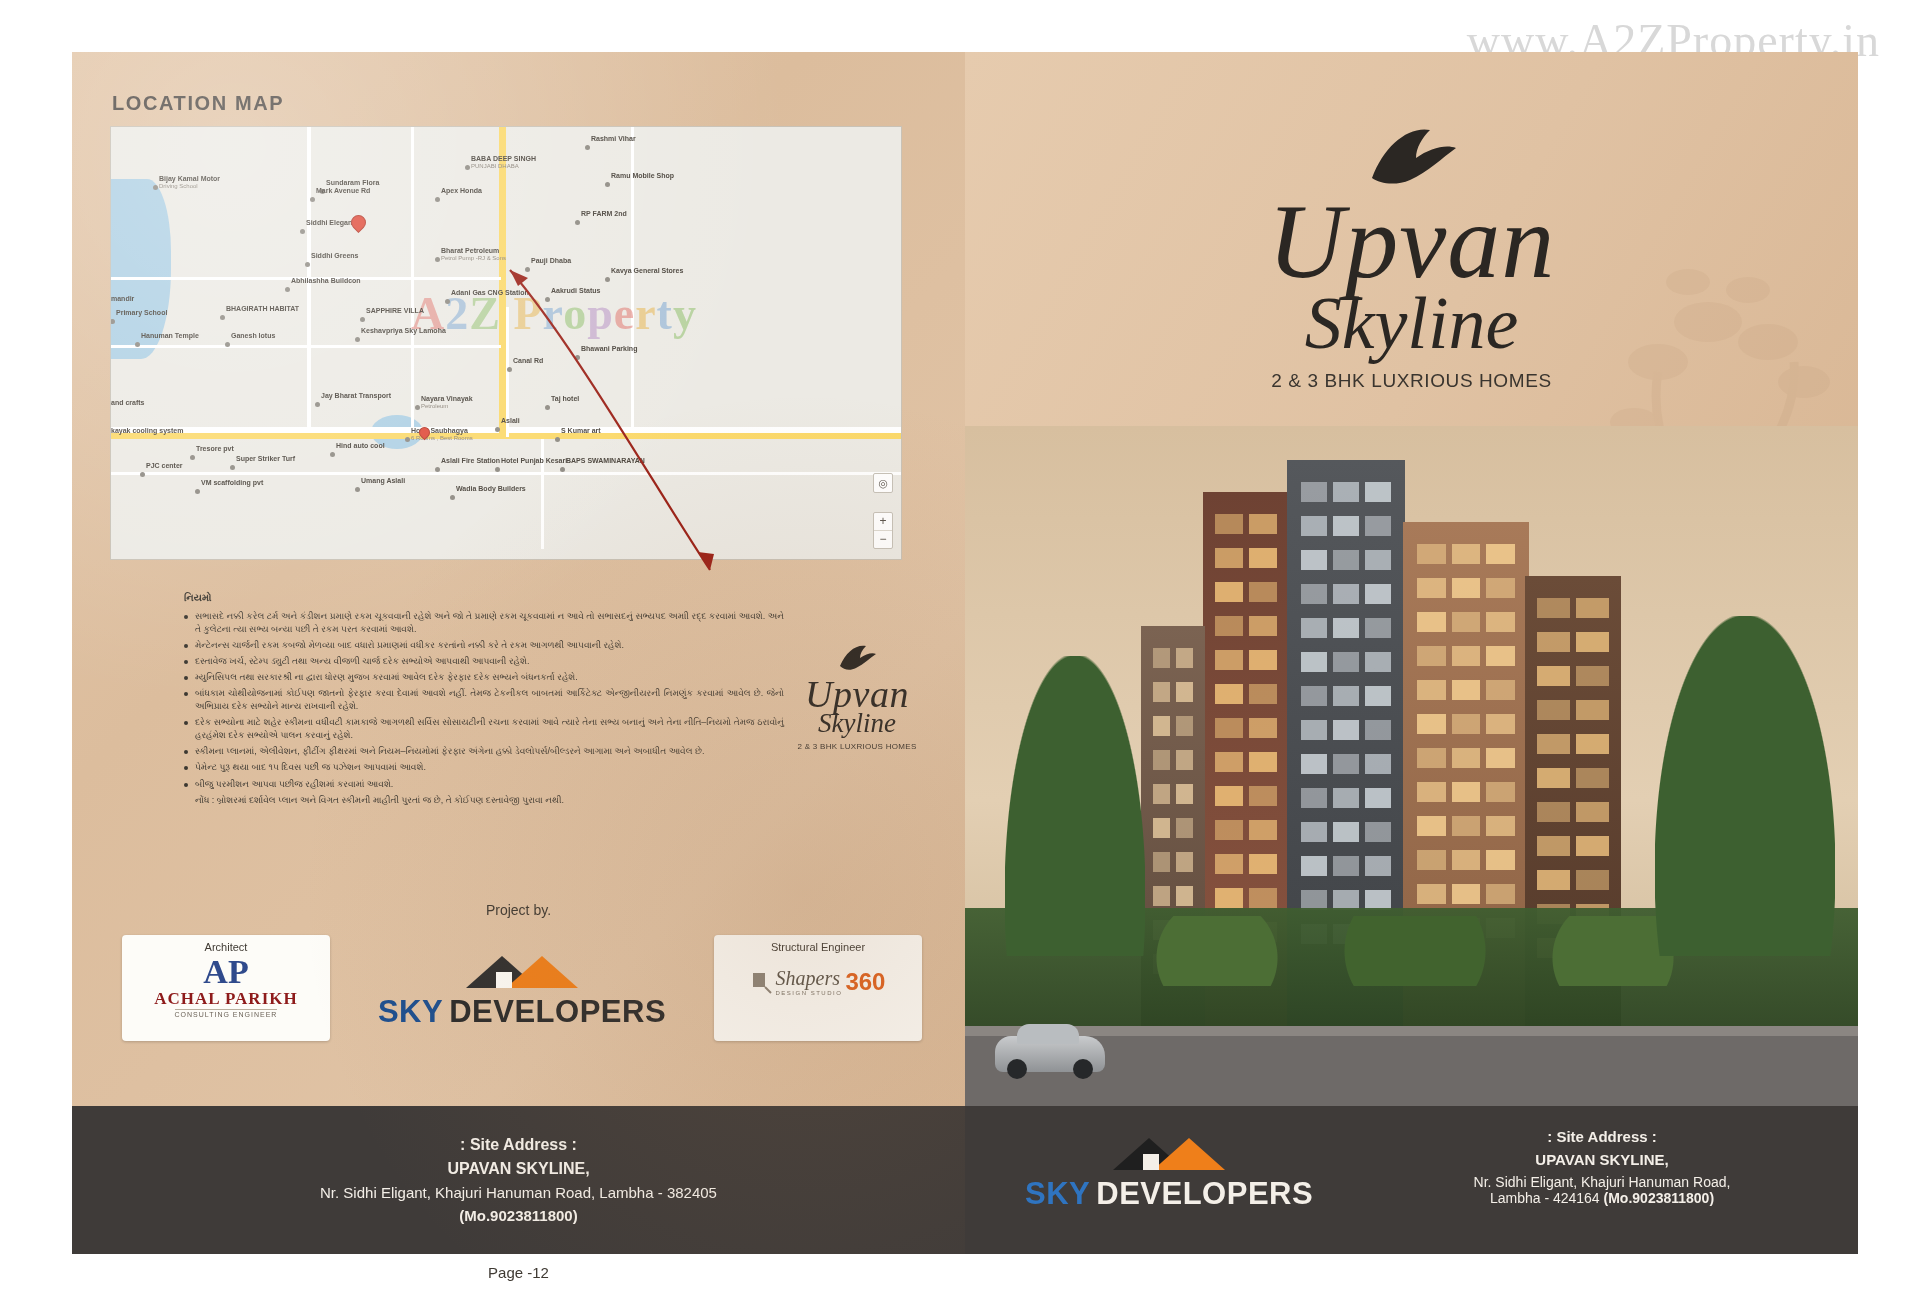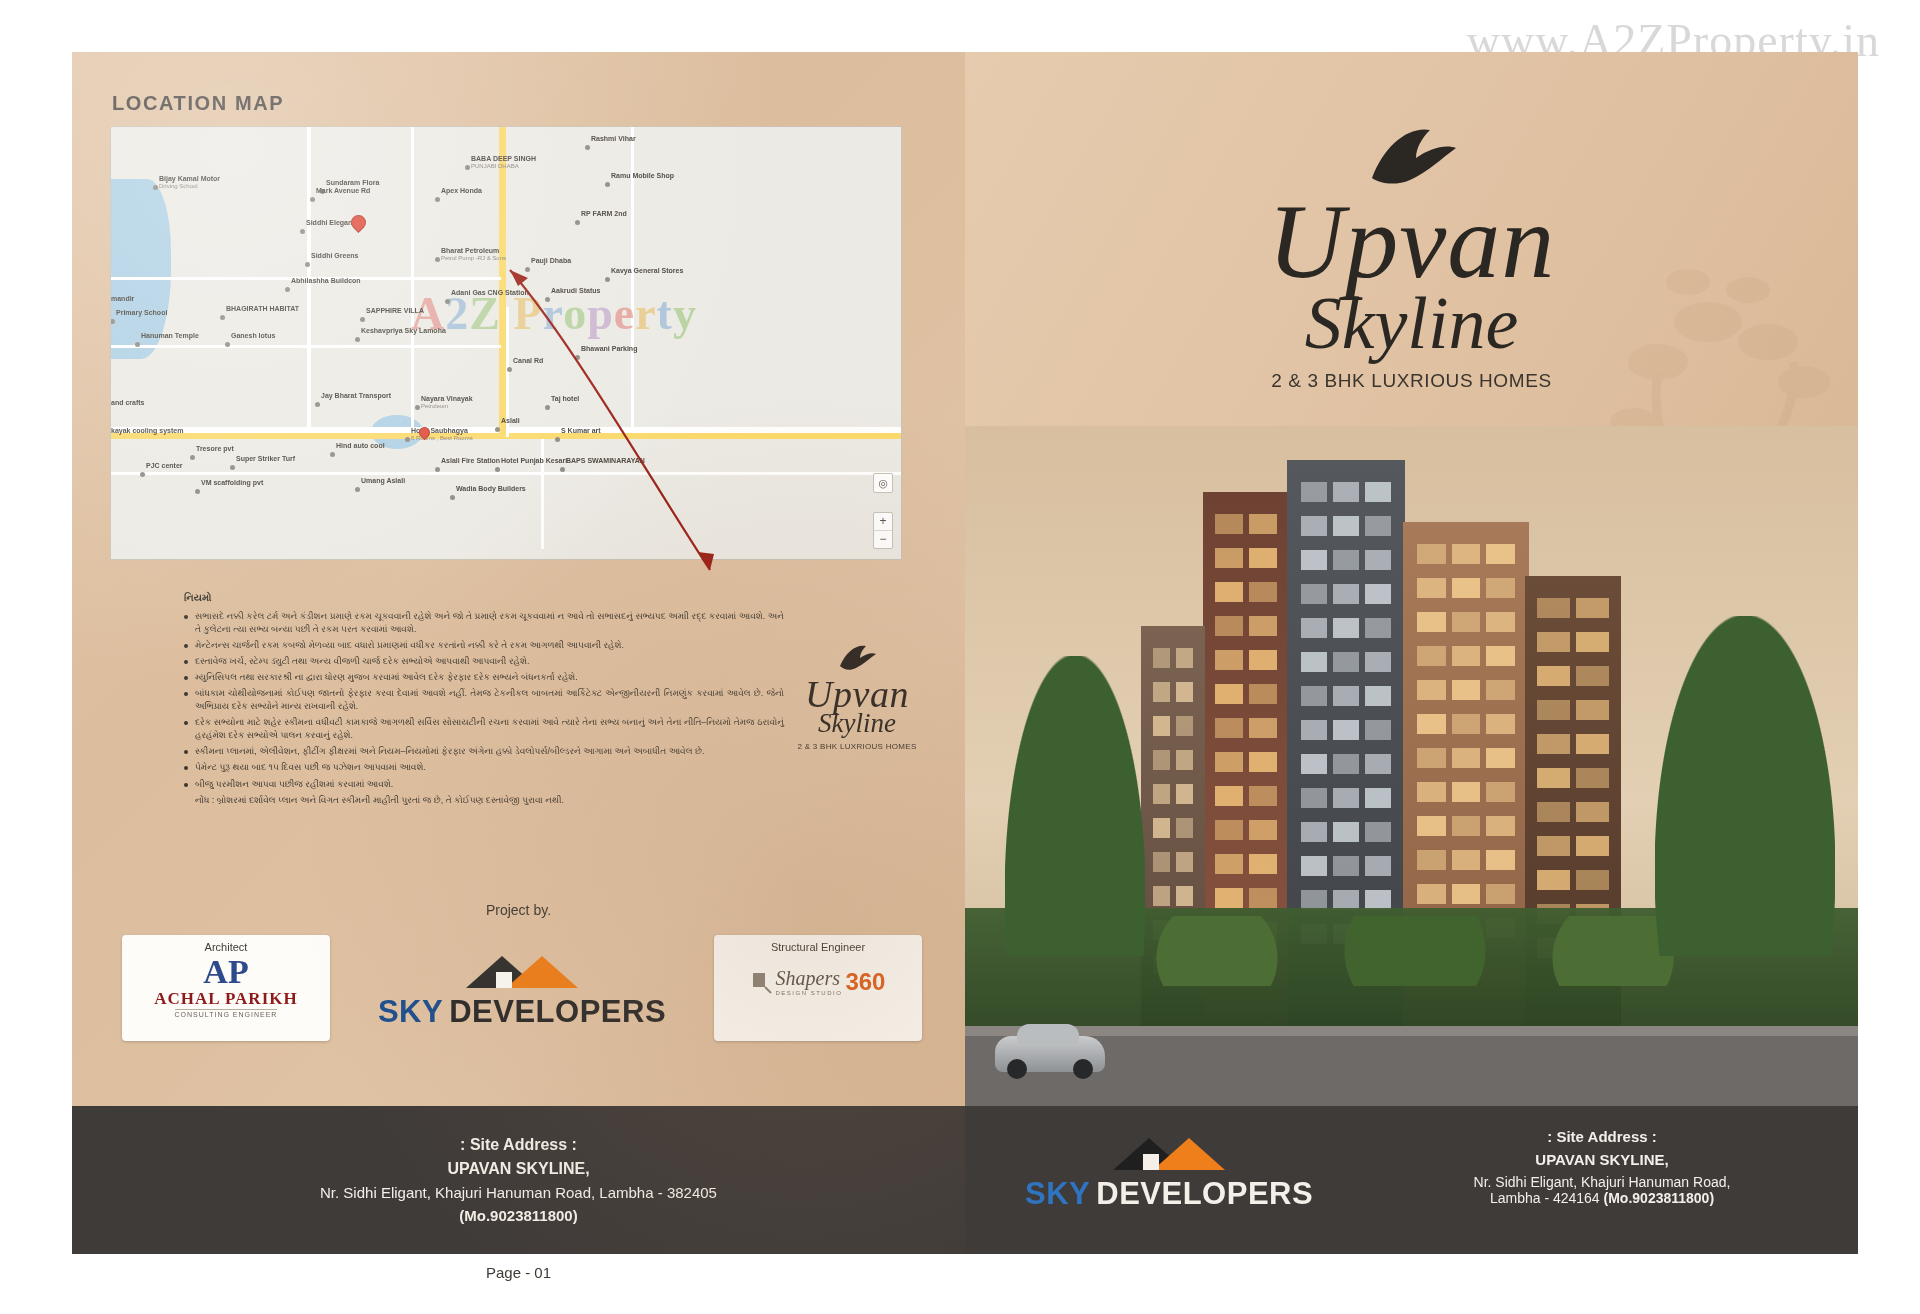--- a/index.html
+++ b/index.html
@@ -637,14 +637,14 @@
         <div class="l4">
           <span>Lambha - 424164 </span><b>(Mo.9023811800)</b>
         </div>
       </div>
     </div>
   </div>
 
 </div>
 
 <div class="pagenums">
-  <div>Page - 01</div>
+  <div>Page -12</div>
 </div>
 
 </body></html>

